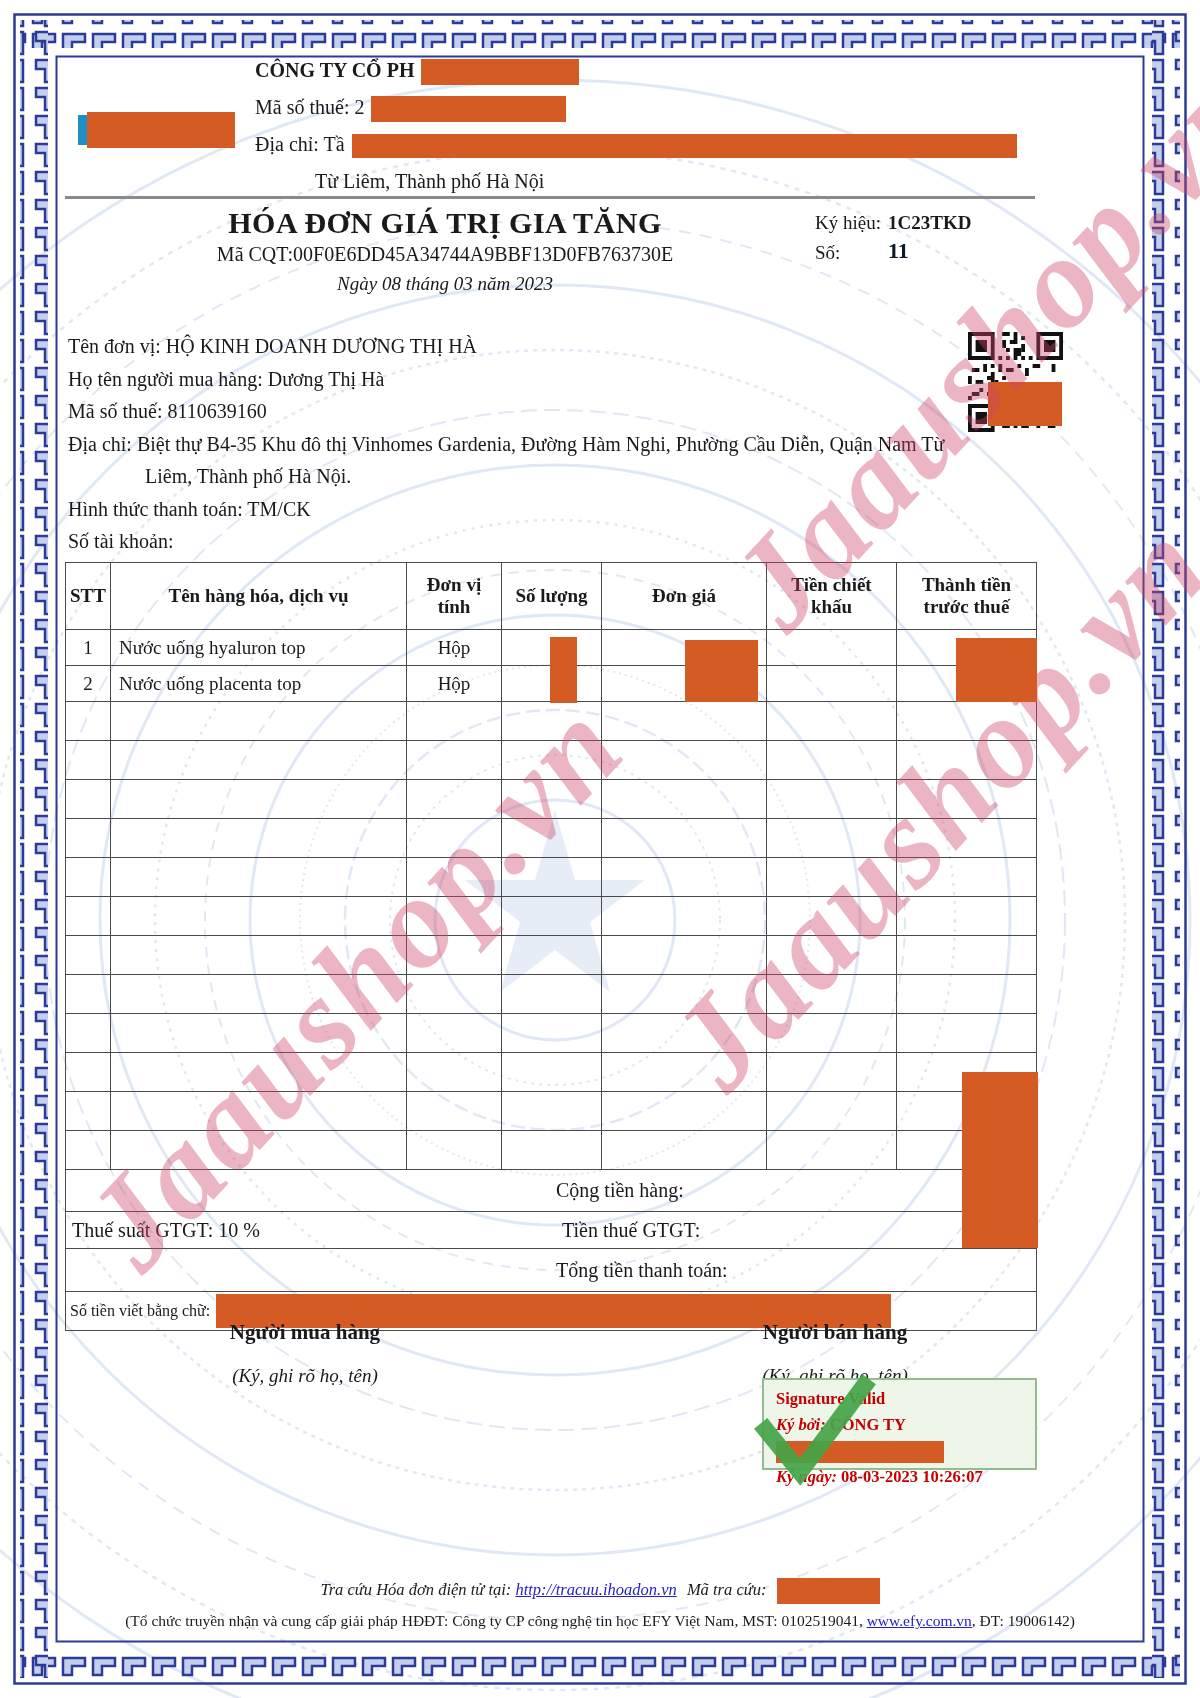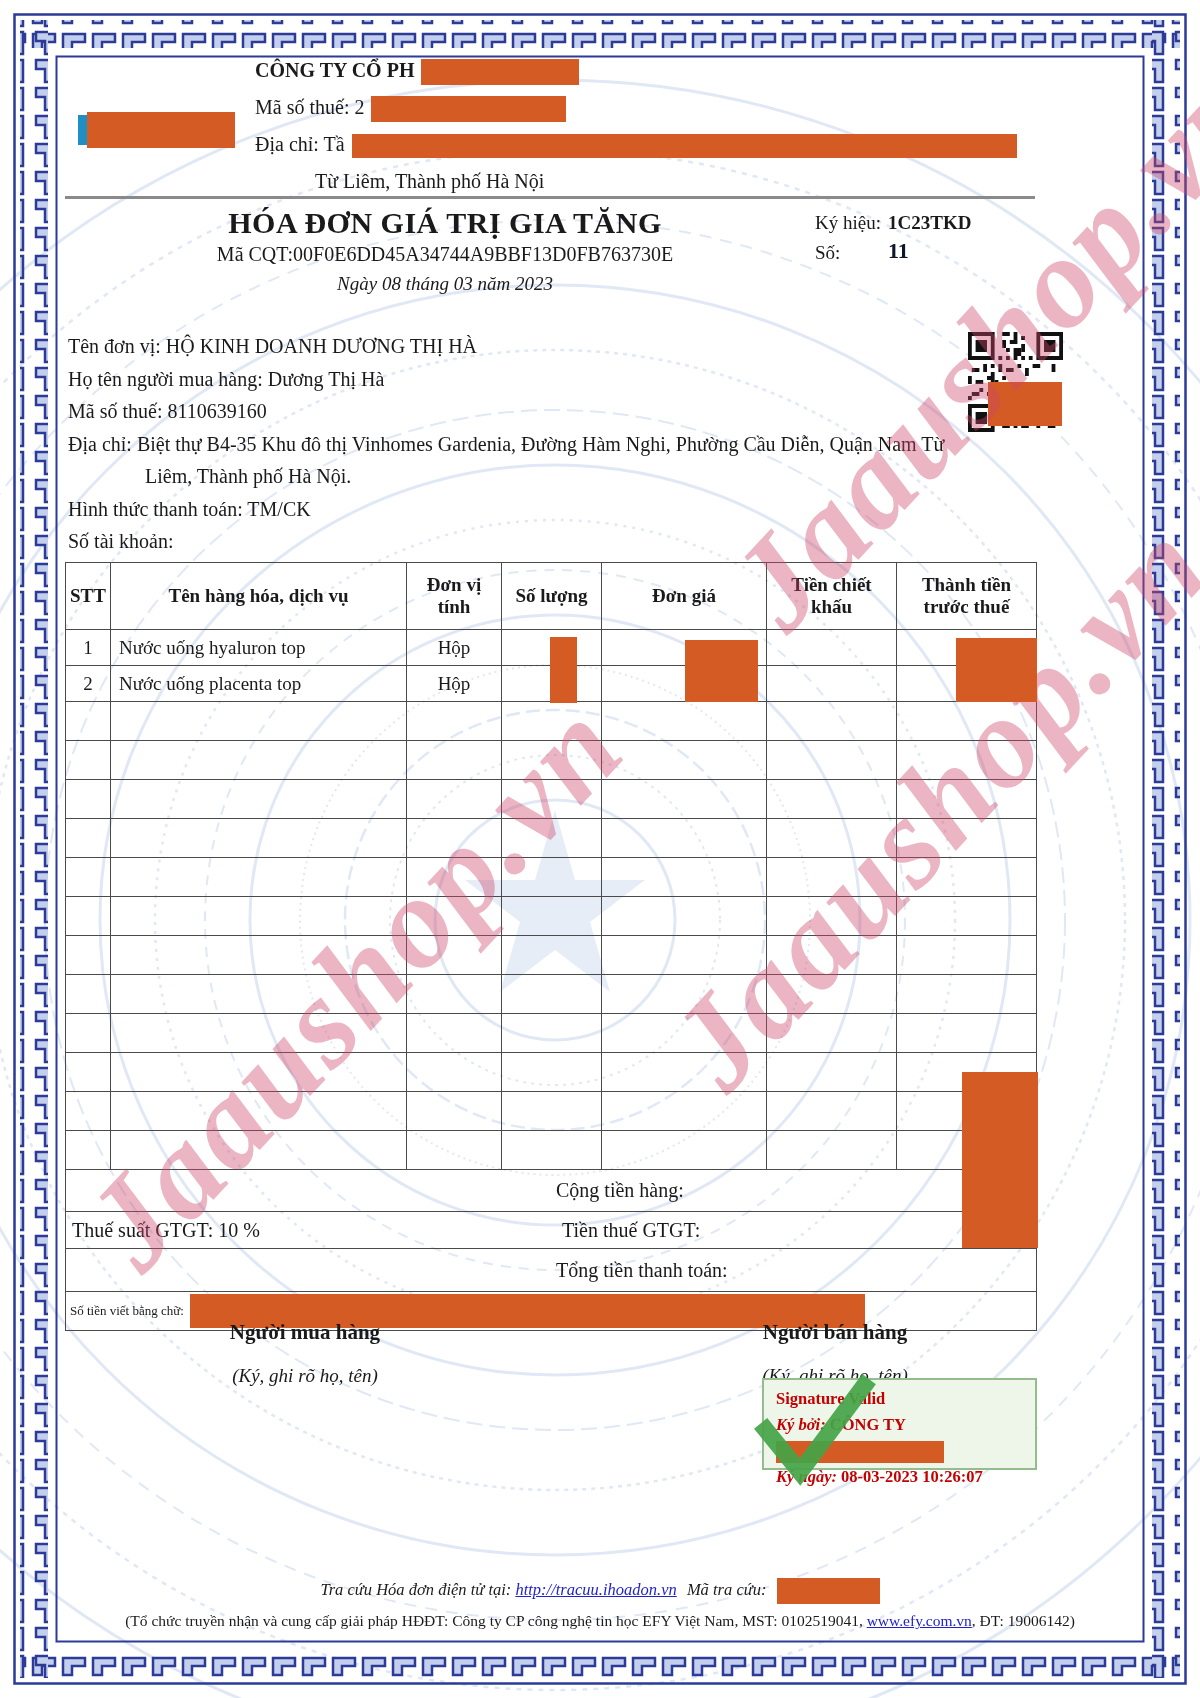--- a/index.html
+++ b/index.html
@@ -61,21 +61,21 @@
   }
   .item-row .tcell{height:35px; font-size:19px; display:flex; align-items:center;}
   .item-row .c0{justify-content:center;}
   .item-row .c1{padding-left:8px;}
   .item-row .c2{justify-content:center;}
   .empty-row .tcell{height:38px;}
   .totals-row{border-bottom:1.5px solid #4a4a4a; font-size:20px; display:flex; align-items:center;}
   .tr-a{height:41px;} .tr-b{height:36px;} .tr-c{height:42px;} .tr-d{height:38px; border-bottom:none;}
   .tot-left{padding-left:6px; width:484px;}
   .tot-mid{padding-left:490px;}
-  .words-row{font-size:13px;}
+  .words-row{font-size:16px;}
   .words-bar{width:675px; height:34px; vertical-align:middle; margin-left:6px;}
 
   
   .sig-buyer{left:65px; top:1320px; width:480px; text-align:center;}
   .sig-seller{left:600px; top:1320px; width:470px; text-align:center;}
   .sig-title{font-size:21px; font-weight:bold;}
   .sig-note{font-size:19px; font-style:italic; margin-top:20px;}
   .sig-box{
     left:762px; top:1378px; width:275px; height:92px;
     background:#edf6e9; border:2px solid #93bd8f; z-index:20;

